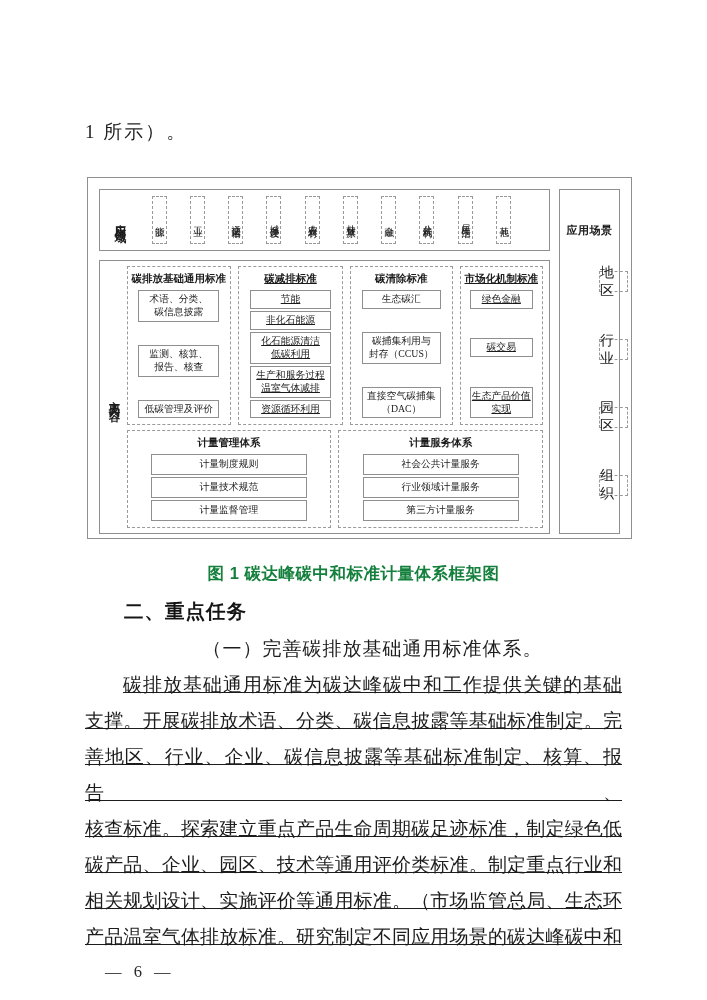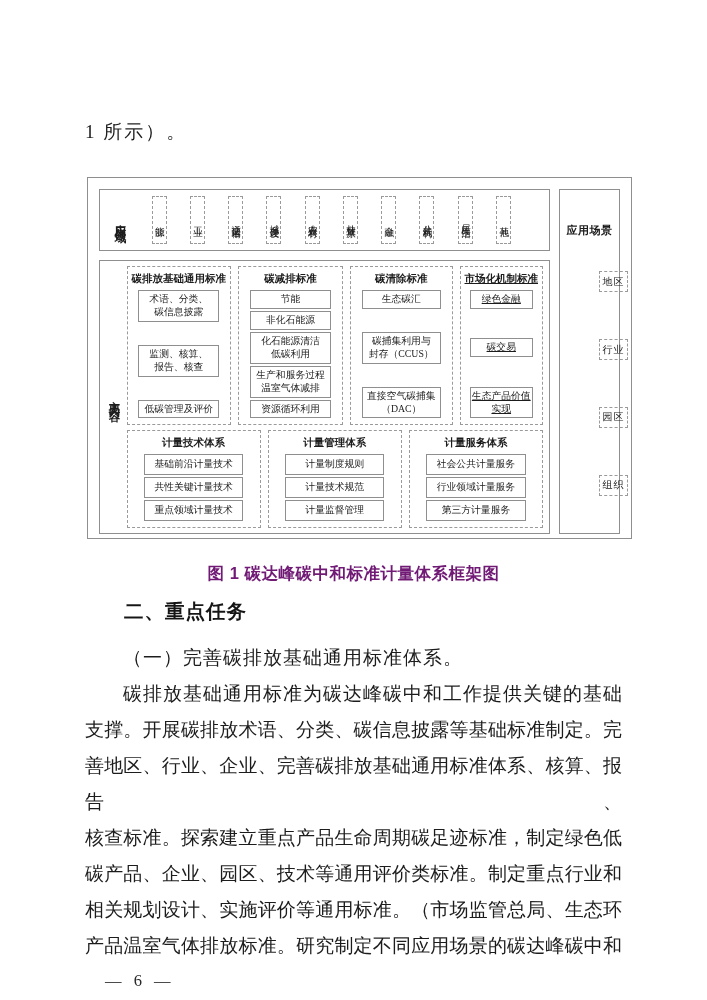--- a/index.html
+++ b/index.html
@@ -48,21 +48,21 @@
     padding:2px 1px;
   }
 
   .scenarios { grid-column:2; grid-row:1 / 3; display:flex; flex-direction:column; align-items:center; padding:33px 4px 14px 4px; }
   .scen-label { font-weight:bold; font-size:11px; letter-spacing:0.5px; white-space:nowrap; }
   .scen-list { flex:1; width:100%; display:flex; flex-direction:column; justify-content:space-around; align-items:center; margin-top:10px; }
   .scen-box {
     border:1px dashed #9a9a9a;
     width:29px; height:21px; box-sizing:border-box;
     display:flex; align-items:center; justify-content:center;
-    font-size:10px; letter-spacing:1px;margin-left:48px;
+    font-size:14px; letter-spacing:1px;margin-left:48px;
   }
 
   .main-box { grid-column:1; grid-row:2; display:flex; padding:5px 6px; }
   .main-box .vlabel { align-self:center; margin:0 7px 0 2px; }
   .main-inner { flex:1; display:flex; flex-direction:column; gap:5px; }
   .g-row { display:flex; gap:7px; }
   .row-std { flex:136; }
   .row-met { flex:108; }
   .group {
     border:1px dashed #9a9a9a;
@@ -75,44 +75,44 @@
   .row-met .g-items { justify-content:space-around; }
   .g-item {
     border:1px solid #8f8f8f;
     width:86%; align-self:center; box-sizing:border-box;
     display:flex; align-items:center; justify-content:center;
     text-align:center; white-space:pre-line;
     font-size:9.8px; line-height:1.32; padding:2px 1px;
     margin:1px 12px;
   }
   .row-met .g-item { width:80%; padding:3px 1px; }
-  .grp-0 { flex:97; } .grp-1 { flex:110; } .grp-2 { flex:107; } .grp-3 { flex:80;text-decoration:underline; }
+  .grp-0 { flex:97; } .grp-1 { flex:110;text-decoration:underline; } .grp-2 { flex:107; } .grp-3 { flex:80;text-decoration:underline; }
   .mgrp { flex:1; }
 
   
   .caption {
     margin-top:24px; text-align:center;
     font-family:"Liberation Sans","DejaVu Sans",sans-serif;
-    font-weight:bold; font-size:16.5px; color:#701a75;
+    font-weight:bold; font-size:16.5px; color:#15803d;
     letter-spacing:0.5px;
   }
   .heading {
     margin-top:13px; padding-left:39px;
     font-family:"Liberation Sans","DejaVu Sans",sans-serif;
     font-weight:bold; font-size:19.5px; color:#151515;
     letter-spacing:1px;
   }
   .subheading {
-    margin-top:20px; padding-left:38px;
-    font-size:19px; letter-spacing:1px; color:#1c1c1c;
+    margin-top:11px; padding-left:38px;
+    font-size:19px; letter-spacing:1px; color:#1c1c1c;text-align:center;
   }
   .paragraph { margin-top:5px; }
   .body-line {
     margin:0; font-size:19px; line-height:36px; color:#1c1c1c;
-    text-align:justify; text-align-last:justify; text-justify:inter-character;
+    text-align:justify; text-align-last:justify; text-justify:inter-character;text-decoration:underline;
   }
   .body-line.indent { text-indent:38px; }
   .page-number {
     margin-top:7px; padding-left:20px;
     font-size:16.5px; letter-spacing:4px; color:#2a2a2a;
   }
 </style>
 </head>
 <body>
 
@@ -191,28 +191,20 @@
               <div class="g-item">绿色金融</div>
               <div class="g-item">碳交易</div>
               <div class="g-item">生态产品价值
 实现</div>
             </div>
           </div>
         </div>
 
         <div class="g-row row-met">
           <div class="group mgrp">
-            <div class="g-title">计量技术体系</div>
-            <div class="g-items">
-              <div class="g-item">基础前沿计量技术</div>
-              <div class="g-item">共性关键计量技术</div>
-              <div class="g-item">重点领域计量技术</div>
-            </div>
-          </div>
-          <div class="group mgrp">
             <div class="g-title">计量管理体系</div>
             <div class="g-items">
               <div class="g-item">计量制度规则</div>
               <div class="g-item">计量技术规范</div>
               <div class="g-item">计量监督管理</div>
             </div>
           </div>
           <div class="group mgrp">
             <div class="g-title">计量服务体系</div>
             <div class="g-items">
@@ -229,21 +221,21 @@
 
   <div class="caption">图 1  碳达峰碳中和标准计量体系框架图</div>
 
   <div class="heading">二、重点任务</div>
 
   <div class="subheading">（一）完善碳排放基础通用标准体系。</div>
 
   <div class="paragraph">
     <p class="body-line indent">碳排放基础通用标准为碳达峰碳中和工作提供关键的基础</p>
     <p class="body-line">支撑。开展碳排放术语、分类、碳信息披露等基础标准制定。完</p>
-    <p class="body-line">善地区、行业、企业、完善碳排放基础通用标准体系、核算、报告、</p>
+    <p class="body-line">善地区、行业、企业、碳信息披露等基础标准制定、核算、报告、</p>
     <p class="body-line">核查标准。探索建立重点产品生命周期碳足迹标准，制定绿色低</p>
     <p class="body-line">碳产品、企业、园区、技术等通用评价类标准。制定重点行业和</p>
     <p class="body-line">相关规划设计、实施评价等通用标准。（市场监管总局、生态环</p>
     <p class="body-line">产品温室气体排放标准。研究制定不同应用场景的碳达峰碳中和</p>
   </div>
 
   <div class="page-number">— 6 —</div>
 
 </div>
 

